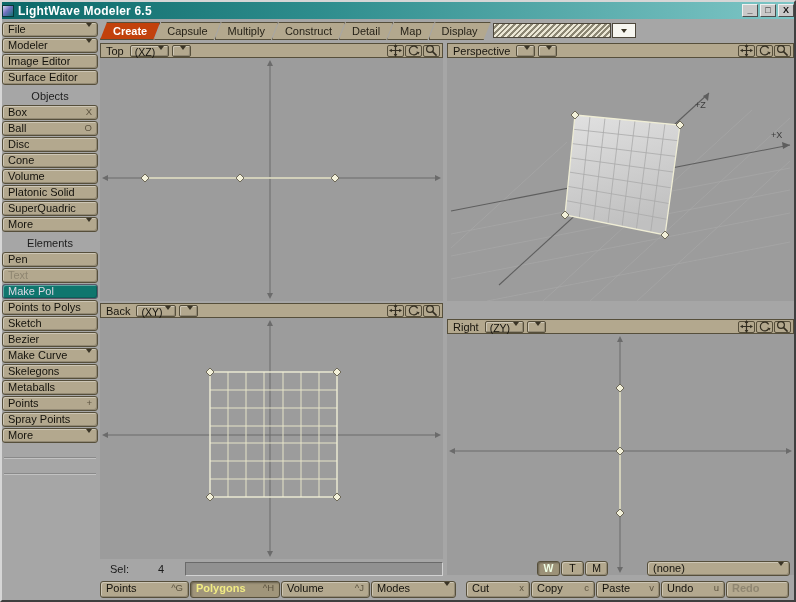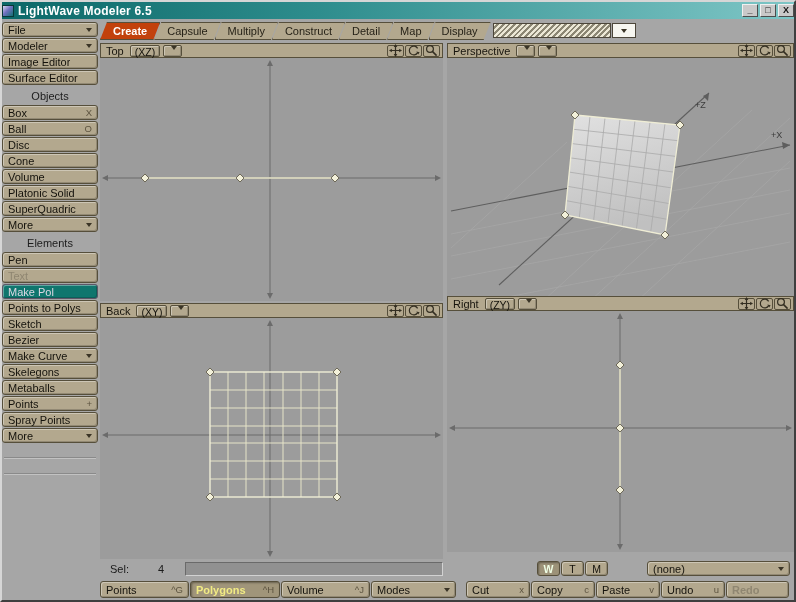--- a/index.html
+++ b/index.html
@@ -14,21 +14,21 @@
   .app-icon { width:12px; height:12px; background:linear-gradient(135deg,#d8d8f0 0%,#7070c0 45%,#107070 100%);
     border:1px solid #083838; }
   .win-title { color:#ffffff; font-size:12px; font-weight:bold; letter-spacing:.2px; }
   .win-controls { margin-left:auto; display:flex; gap:2px; }
   .win-btn { width:16px; height:13px; background:#c9c9c9; border:1px solid; border-color:#f0f0f0 #4c4c4c #4c4c4c #f0f0f0;
     font-size:9px; line-height:11px; text-align:center; font-weight:bold; color:#111; }
 
   
   .btn { background:#b3a88e; border:1px solid #564f3b; border-radius:3px;
     box-shadow:inset 1px 1px 0 rgba(255,255,255,.35), inset -1px -1px 0 rgba(0,0,0,.18);
-    display:flex; align-items:center; padding:0 5px; font-size:11px; color:#14120c; height:15px; }
+    display:flex; padding:0 5px; font-size:11px; color:#14120c; height:15px; }
   .btn .lbl { white-space:nowrap; overflow:hidden; }
   .btn .sc { margin-left:auto; font-size:9.5px; color:#5d5440; padding-left:3px; }
   .tri { width:0; height:0; border-left:3.5px solid transparent; border-right:3.5px solid transparent;
     border-top:4.5px solid #3a3426; flex:none; }
   .btn .lbl + .tri { margin-left:auto; }
   .btn.disabled .lbl { color:#8f8671; }
   .btn.ghost { background:#0f766e; border-color:#5d5768; }
   .btn.ghost .lbl { color:#dcd8e4; }
 
   
@@ -47,21 +47,21 @@
   .swatch-hatch { width:118px; height:15px; margin:0 0 2px 8px; border:1px solid #4c463a;
     background:repeating-linear-gradient(135deg,#ece8d6 0 2px,#8b8673 2px 4px); }
   .swatch-color { width:24px; height:15px; margin:0 2px 2px 1px; border:1px solid #4c463a; background:#f6f6f0;
     display:flex; align-items:center; justify-content:center; }
 
   
   .viewport { position:absolute; }
   .vp-header { height:15px; background:#b3a88e; border:1px solid #564f3b; display:flex; align-items:center;
     padding:0 2px; gap:3px; }
   .vp-name { font-size:11px; color:#17140d; padding:0 3px; white-space:nowrap; }
-  .vp-drop { height:12px; padding:0 4px; border-radius:2px;flex-direction:column; }
+  .vp-drop { height:12px; padding:0 4px; border-radius:2px; }
   .vp-drop .axes { font-size:10.5px; }
   .vp-drop .tri { margin-left:3px; }
   .vp-tools { margin-left:auto; display:flex; gap:1px; }
   .icon-btn { width:17px; height:12px; background:#b3a88e; border:1px solid #564f3b; border-radius:2px;
     display:flex; align-items:center; justify-content:center; }
   .canvas { position:absolute; left:0; right:0; bottom:0; top:15px; background:#9c9c9c; }
   .canvas svg { position:absolute; inset:0; }
 
   
   .statusbar { position:absolute; left:100px; top:561px; width:694px; height:17px; }
@@ -422,21 +422,21 @@
         <rect x="110" y="54" width="127" height="125" fill="none" stroke="#f0eed6" stroke-width="1.4"></rect>
         <path d="M106 54 L110 50 L114 54 L110 58 Z" fill="#f2f0da" stroke="#55503e" stroke-width="0.8"></path>
         <path d="M233 54 L237 50 L241 54 L237 58 Z" fill="#f2f0da" stroke="#55503e" stroke-width="0.8"></path>
         <path d="M106 179 L110 175 L114 179 L110 183 Z" fill="#f2f0da" stroke="#55503e" stroke-width="0.8"></path>
         <path d="M233 179 L237 175 L241 179 L237 183 Z" fill="#f2f0da" stroke="#55503e" stroke-width="0.8"></path>
       </g>
     </svg>
   </div>
 </div>
 
-<div class="viewport" style="left:447px; top:296px; width:347px; height:256px">
+<div class="viewport" style="left:447px; top:319px; width:347px; height:256px">
   <div class="vp-header">
     <span class="vp-name">Right</span>
     <div class="btn vp-drop">
       <span class="axes">(ZY)</span>
       <span class="tri"></span>
     </div>
     <div class="btn vp-drop">
       <span class="tri"></span>
     </div>
     <div class="vp-tools">

